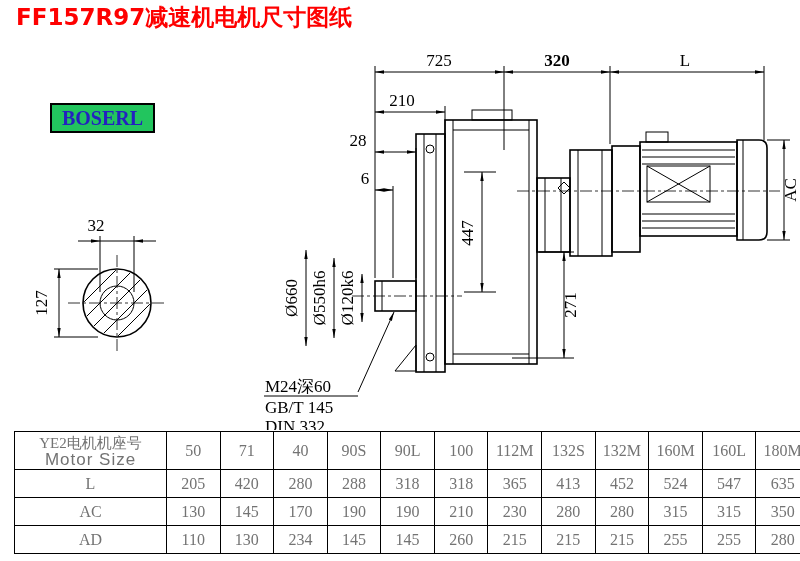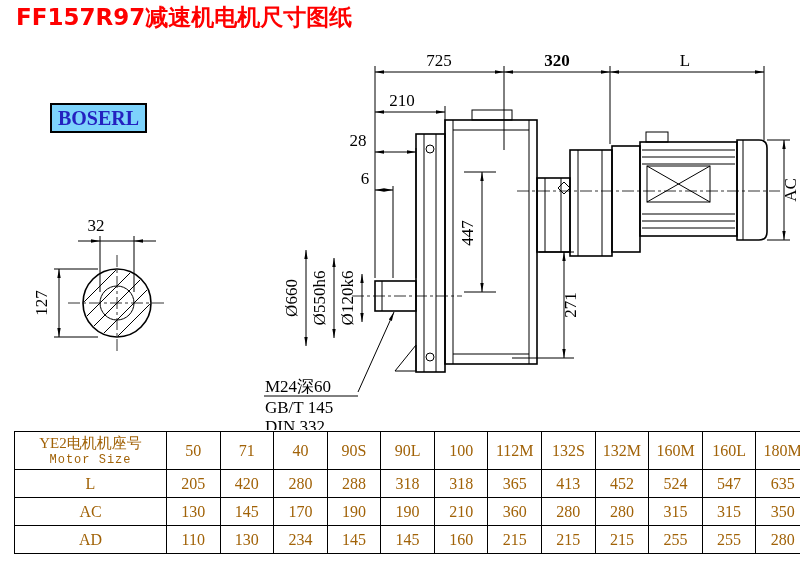--- a/index.html
+++ b/index.html
@@ -8,48 +8,48 @@
     width:800px; height:561px; position:relative; overflow:hidden;
     font-family:"Liberation Serif","DejaVu Serif",serif;
   }
   .page { position:absolute; left:12px; top:0; width:800px; height:561px; background:#fff; }
   .title {
     position:absolute; left:4px; top:2px;
     font-family:"DejaVu Sans","Liberation Sans",sans-serif;
     font-weight:bold; font-size:23px; color:#fe0000; white-space:nowrap;
   }
   .brand {
-    position:absolute; left:38px; top:103px; width:97px; height:30px;
+    position:absolute; left:38px; top:103px; width:105px; height:30px;
     border:2px solid #000; display:flex; align-items:center; justify-content:center;
     font-family:"Liberation Serif","DejaVu Serif",serif;
-    font-weight:bold; font-size:20px; color:#2421c0; background:#7dd3fc;
+    font-weight:bold; font-size:20px; color:#2421c0; background:#22c55e;
   }
   svg.drawing { position:absolute; left:0; top:0; }
   svg.drawing { font-family:"Liberation Serif","DejaVu Serif",serif; }
   .ln  { stroke:#000; stroke-width:1; fill:none; }
   .ln2 { stroke:#000; stroke-width:1.6; fill:none; }
   .cl  { stroke:#000; stroke-width:0.8; stroke-dasharray:12 3 3 3; fill:none; }
   .dim { font-size:17px; fill:#000; }
   .dim-b { font-weight:bold; }
   table.sizes {
     position:absolute; left:2px; top:431px; width:796px;
     border-collapse:collapse; table-layout:fixed; background:#fff;
   }
   table.sizes td, table.sizes th {
     border:1px solid #000; text-align:center; vertical-align:middle;
-    font-size:16px; font-weight:normal; padding:0; color:#a16207;
+    font-size:16px; font-weight:normal; padding:0; color:#737373;
     font-family:"Liberation Serif","DejaVu Serif",serif;
     margin-left:20px;
   }
   table.sizes tr.hrow th { height:38px; }
   table.sizes tr.drow td { height:28px; }
   .h1 { font-size:15px; line-height:18px;
         font-family:"Liberation Serif","DejaVu Serif",serif; }
-  .h2 { font-size:12px; line-height:16px; letter-spacing:1px;
-        font-family:Liberation Mono, monospace; }
+  .h2 { font-size:17px; line-height:16px; letter-spacing:1px;
+        font-family:Liberation Sans, sans-serif; }
 </style>
 </head>
 <body>
 
 <div class="page">
 
   <div class="title">FF157R97减速机电机尺寸图纸</div>
   <div class="brand">BOSERL</div>
 
   <svg class="drawing" width="800" height="430" viewBox="0 0 800 430">
@@ -245,35 +245,35 @@
         <td>635</td>
       </tr>
       <tr class="drow">
         <td>AC</td>
         <td>130</td>
         <td>145</td>
         <td>170</td>
         <td>190</td>
         <td>190</td>
         <td>210</td>
-        <td>360</td>
+        <td>230</td>
         <td>280</td>
         <td>280</td>
         <td>315</td>
         <td>315</td>
         <td>350</td>
       </tr>
       <tr class="drow">
         <td>AD</td>
         <td>110</td>
         <td>130</td>
         <td>234</td>
         <td>145</td>
         <td>145</td>
-        <td>160</td>
+        <td>260</td>
         <td>215</td>
         <td>215</td>
         <td>215</td>
         <td>255</td>
         <td>255</td>
         <td>280</td>
       </tr>
     </tbody>
   </table>
 

